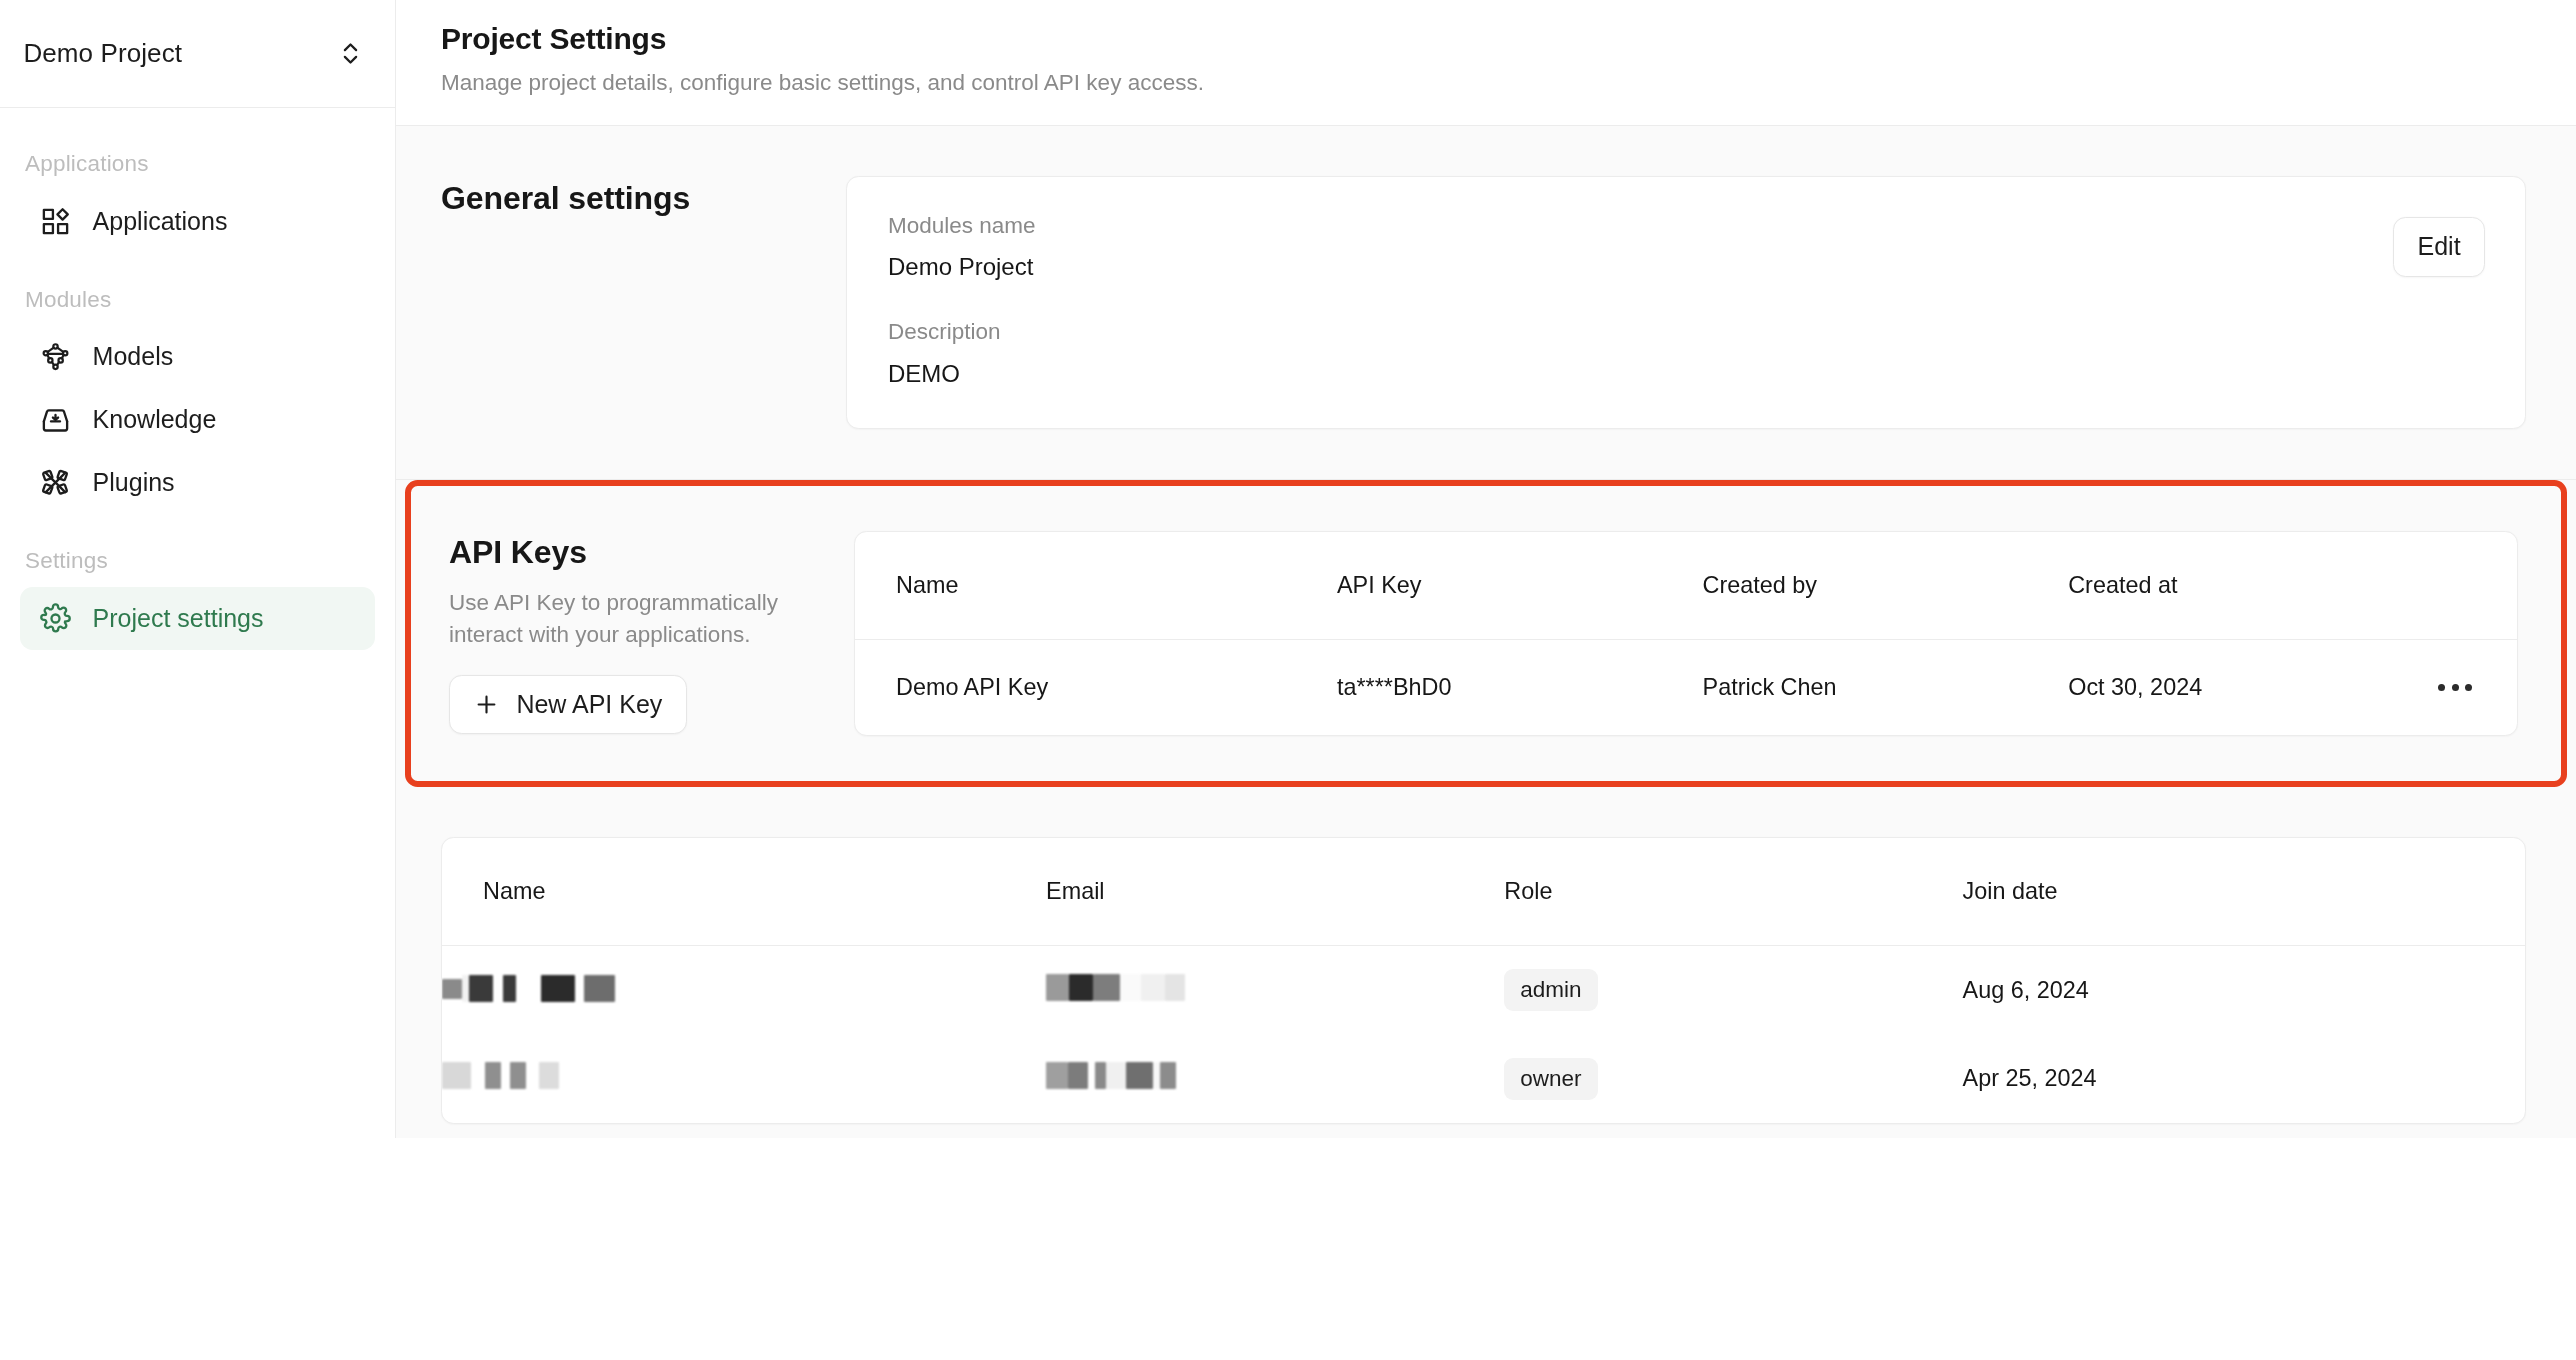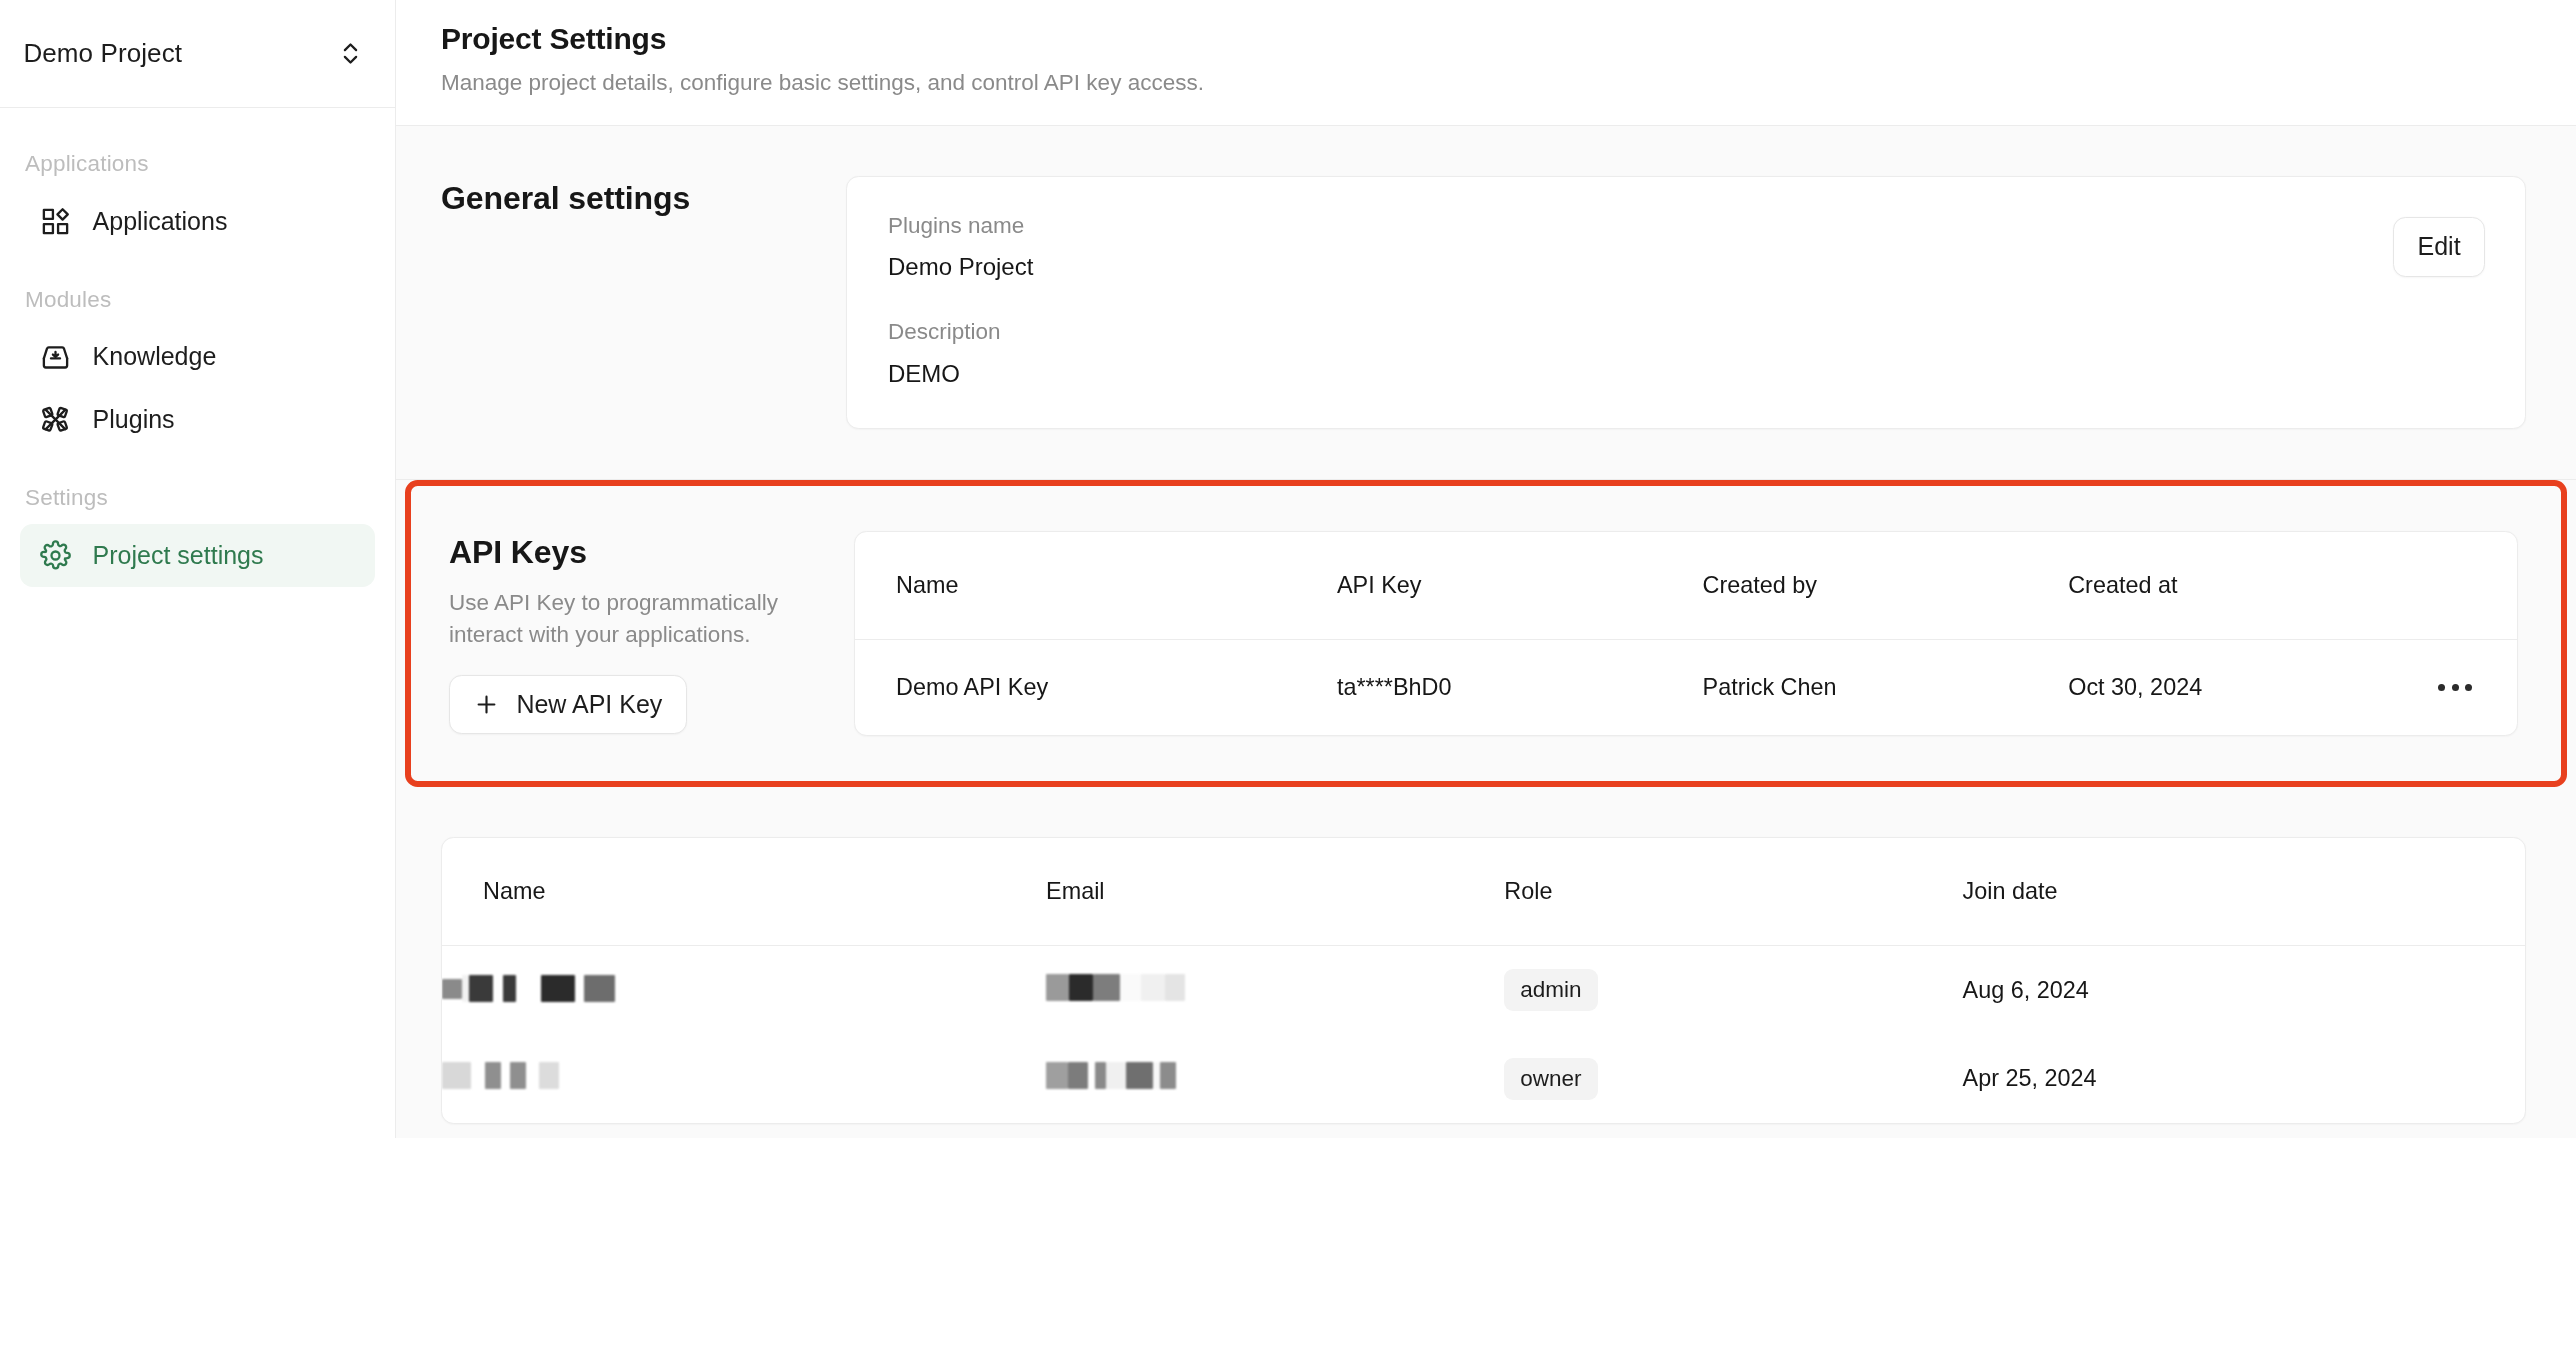--- a/index.html
+++ b/index.html
@@ -165,20 +165,34 @@
             <rect x="3" y="14" width="7" height="7"></rect>
             <rect x="14" y="14" width="7" height="7"></rect>
             <path d="M17.5 2.5l4 4-4 4-4-4z"></path>
           </svg>
         </span>
         <span>Applications</span>
       </div>
 
       <div class="nav-group-label">Modules</div>
 
+      <div class="nav-item">
+        <span>
+          <svg class="nav-icon" viewBox="0 0 24 24" fill="none" stroke="currentColor" stroke-width="1.7" stroke-linecap="round" stroke-linejoin="round">
+            <circle cx="12" cy="4.2" r="1.7"></circle>
+            <circle cx="4.5" cy="9.5" r="1.7"></circle>
+            <circle cx="19.5" cy="9.5" r="1.7"></circle>
+            <circle cx="8" cy="15" r="1.7"></circle>
+            <circle cx="16" cy="15" r="1.7"></circle>
+            <circle cx="12" cy="20" r="1.7"></circle>
+            <path d="M10.6 5.2L6 8.4M13.4 5.2L18 8.4M5.7 10.6L7 13.4M18.3 10.6L17 13.4M9.2 16.2l1.6 2.5M14.8 16.2l-1.6 2.5M6.1 9.9h11.8"></path>
+          </svg>
+        </span>
+        <span>Models</span>
+      </div>
 
       <div class="nav-item">
         <span>
           <svg class="nav-icon" viewBox="0 0 24 24" fill="none" stroke="currentColor" stroke-width="1.8" stroke-linecap="round" stroke-linejoin="round">
             <path d="M3 13.5V19a1.5 1.5 0 0 0 1.5 1.5h15A1.5 1.5 0 0 0 21 19v-5.5"></path>
             <path d="M3 13.5l2.4-7.6A1.5 1.5 0 0 1 6.9 5h10.2a1.5 1.5 0 0 1 1.5 1l2.4 7.5"></path>
             <path d="M8.5 13.5h7"></path>
             <path d="M12 8.5v3.5M10 10.5l2 1.8 2-1.8"></path>
           </svg>
         </span>
@@ -226,21 +240,21 @@
         <div class="section-left">
           <div class="section-title">General settings</div>
         </div>
         <div class="section-right">
           <div class="card">
             <div class="card-body">
               <div class="card-topright">
                 <button class="btn">Edit</button>
               </div>
               <div class="field">
-                <div class="field-label">Plugins name</div>
+                <div class="field-label">Modules name</div>
                 <div class="field-value">Demo Project</div>
               </div>
               <div class="field">
                 <div class="field-label">Description</div>
                 <div class="field-value">DEMO</div>
               </div>
             </div>
           </div>
         </div>
       </section>

